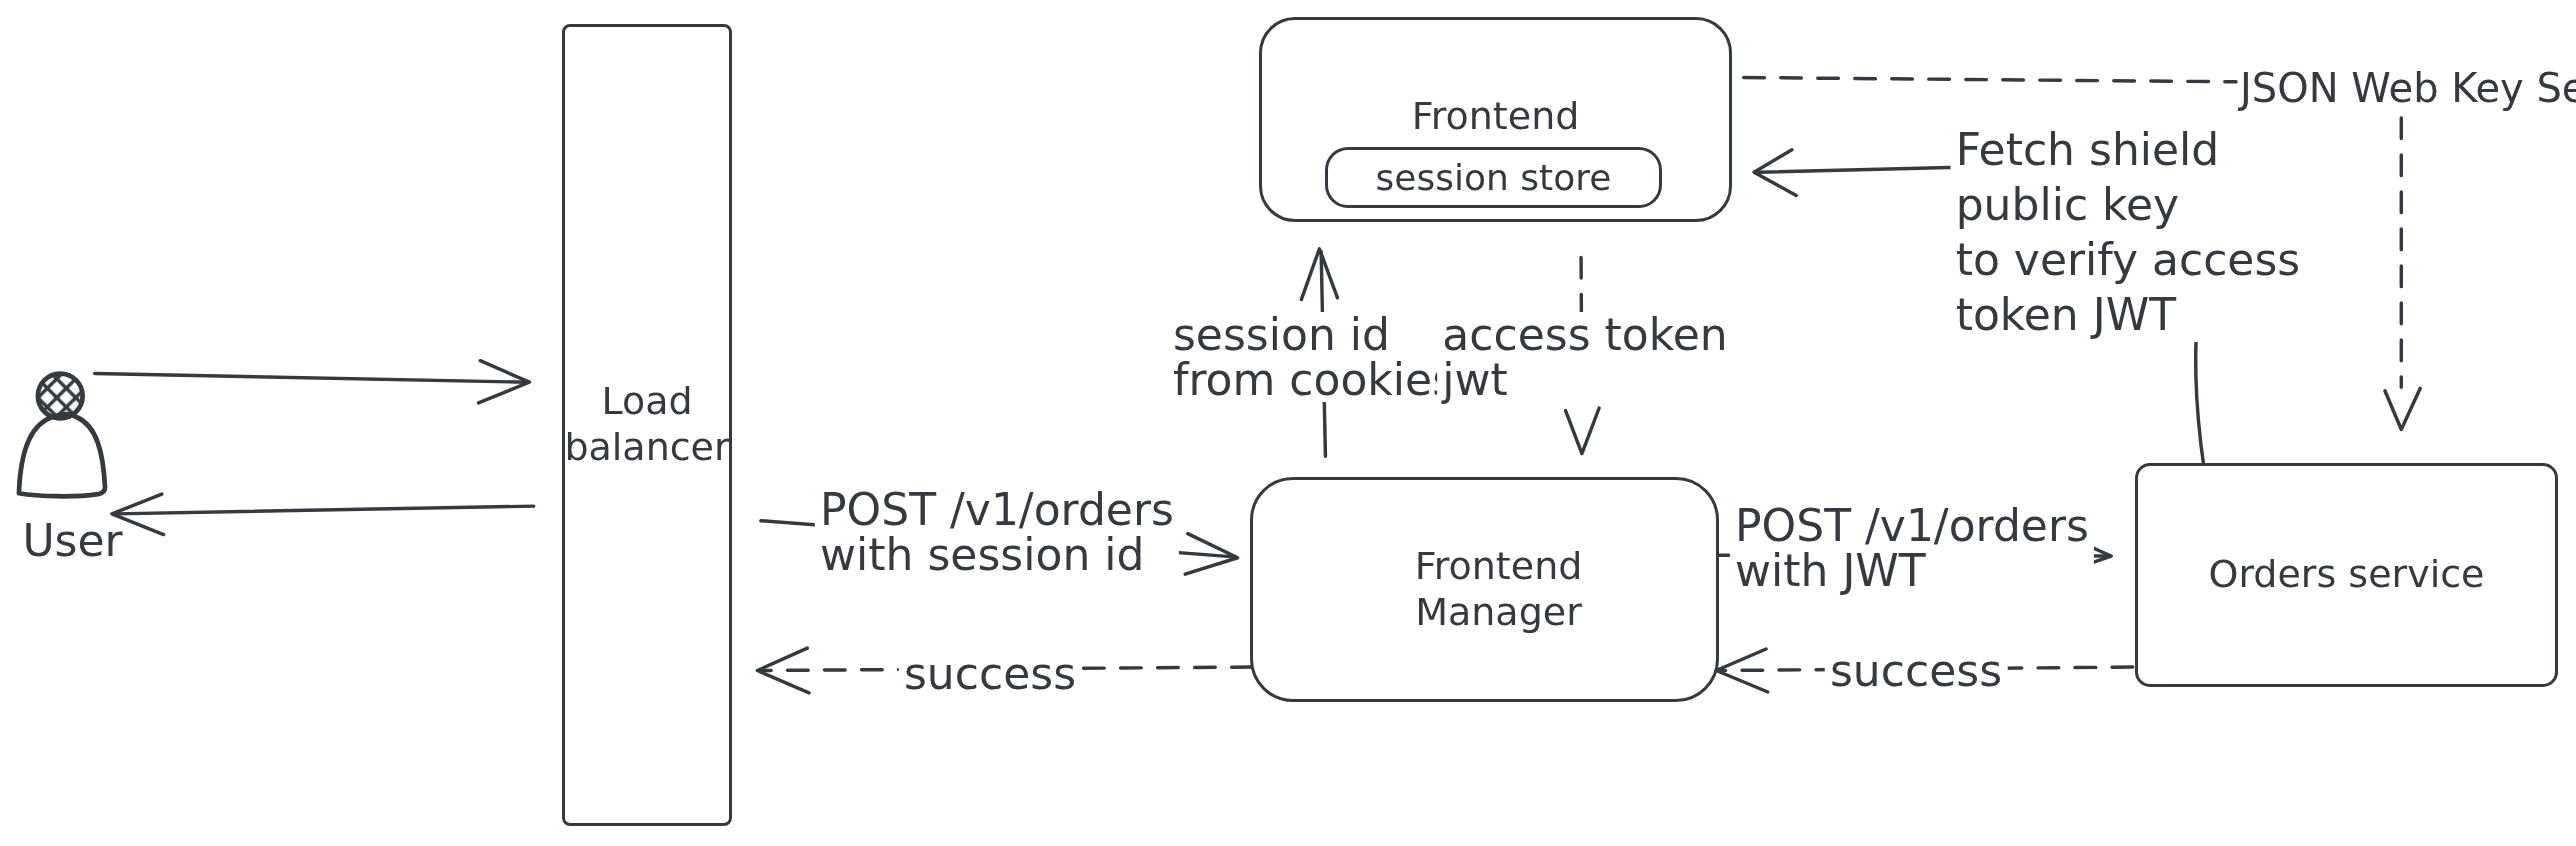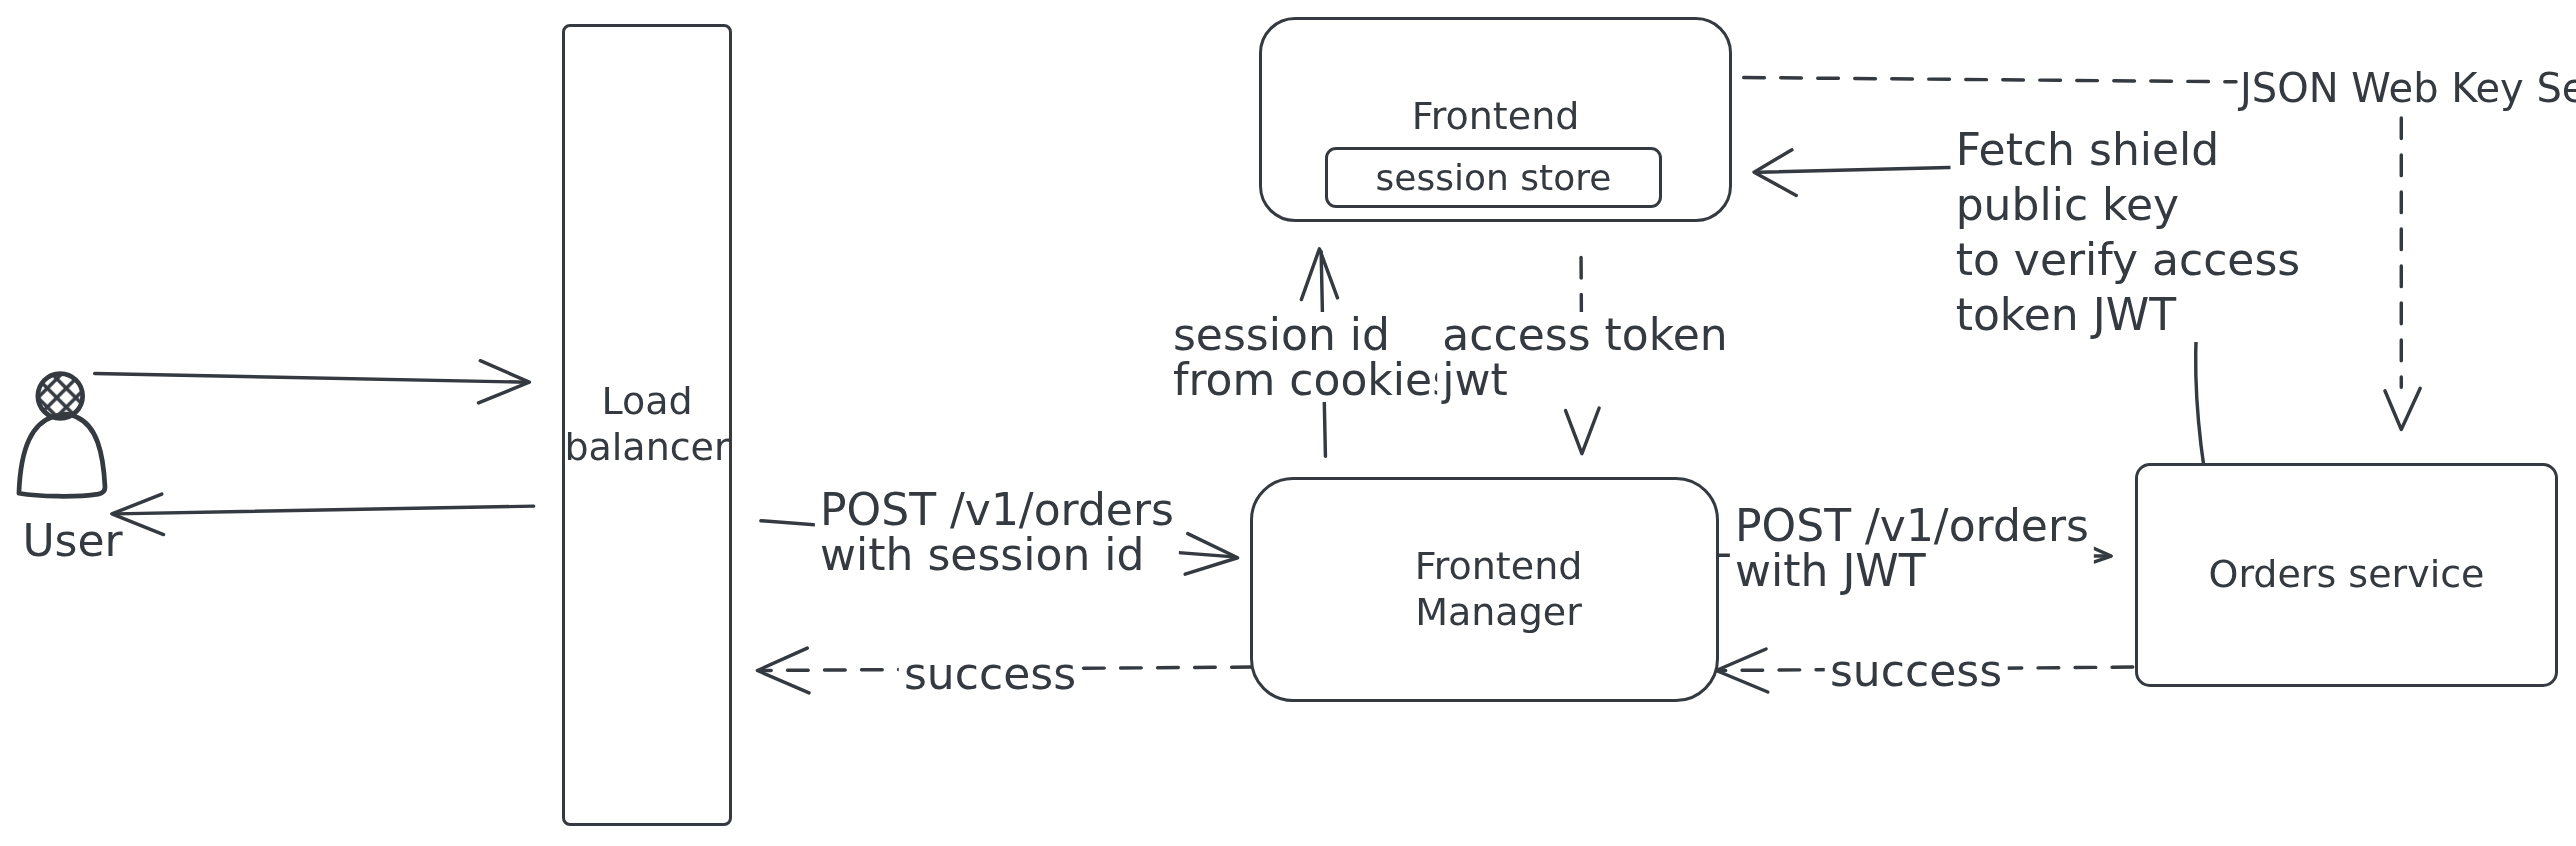--- a/index.html
+++ b/index.html
@@ -28,21 +28,21 @@
     background:var(--bg);
     border:3.4px solid var(--stroke);
     box-sizing:border-box;
     display:flex;align-items:center;justify-content:center;
     text-align:center;white-space:pre-line;
     font-size:38px;line-height:1.2;
   }
   #box-lb{left:562px;top:24px;width:170px;height:802px;border-radius:8px;}
   #box-frontier{left:1259px;top:17px;width:473px;height:205px;border-radius:36px;}
   #ttl-frontier{position:absolute;z-index:3;left:1259px;top:96px;width:473px;text-align:center;font-size:38px;line-height:1.1;}
-  #box-session{left:1325px;top:147px;width:337px;height:61px;border-radius:11px;z-index:3;font-size:36px;}
+  #box-session{left:1325px;top:147px;width:337px;height:61px;border-radius:23px;z-index:3;font-size:36px;}
   #box-fm{left:1250px;top:477px;width:469px;height:225px;border-radius:43px;padding-left:28px;}
   #box-orders{left:2135px;top:463px;width:423px;height:224px;border-radius:15px;}
 
   
   .elabel{
     position:absolute;z-index:2;
     transform:translateX(-50%);
     text-align:left;white-space:pre-line;
     background:var(--bg);
     font-size:44px;line-height:45px;

